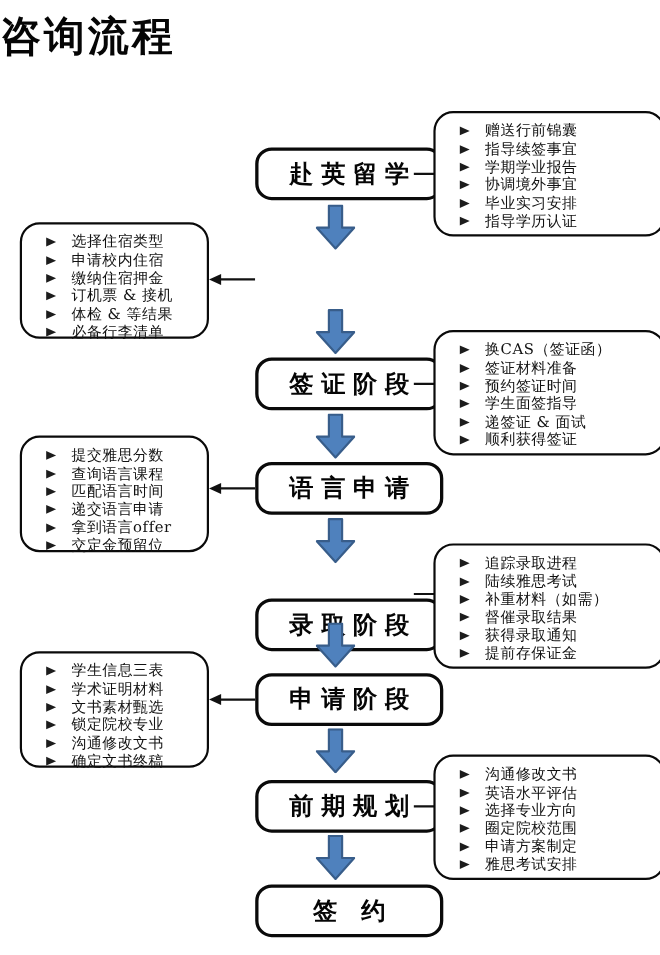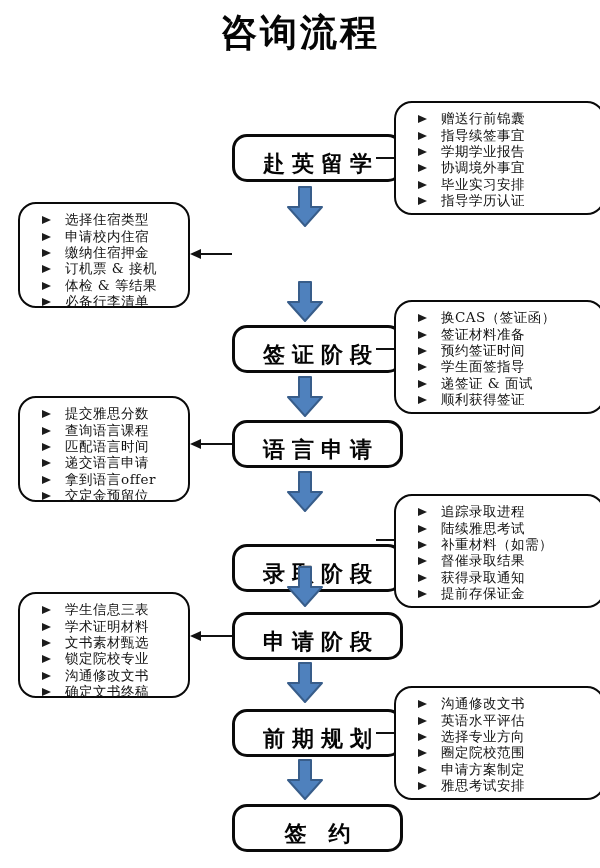--- a/index.html
+++ b/index.html
@@ -2,27 +2,27 @@
 <html><head>
 <meta charset="utf-8">
 <style>
   html,body { margin:0; padding:0; background:#fff; }
   .canvas {
     position:relative; width:600px; height:868px; background:#ffffff;
     font-family:"DejaVu Sans", sans-serif; color:#000; overflow:hidden;
   }
   .title {
     position:absolute; top:8px; left:0; width:100%;
-    text-align:center; font-size:37px; font-weight:bold; letter-spacing:3px;
+    font-size:37px; font-weight:bold; letter-spacing:3px;
     color:#050505;
   }
   .step {
     position:absolute; left:232px; width:171px; height:48px;
     box-sizing:border-box; border:3px solid #0a0a0a; border-radius:15px;
-    background:#fff; display:flex; align-items:flex-end; justify-content:center;
+    background:#fff; display:flex; align-items:center; justify-content:center;
   }
   .step .lbl {
     font-size:22px; font-weight:bold; letter-spacing:7px; padding-left:7px;
     white-space:nowrap; color:#050505;
   }
   .step.wide-gap .lbl { letter-spacing:22px; padding-left:22px; }
   .flow-arrow { position:absolute; left:287px; }
   .connector { position:absolute; }
   .panel {
     position:absolute; box-sizing:border-box; background:#fff;

